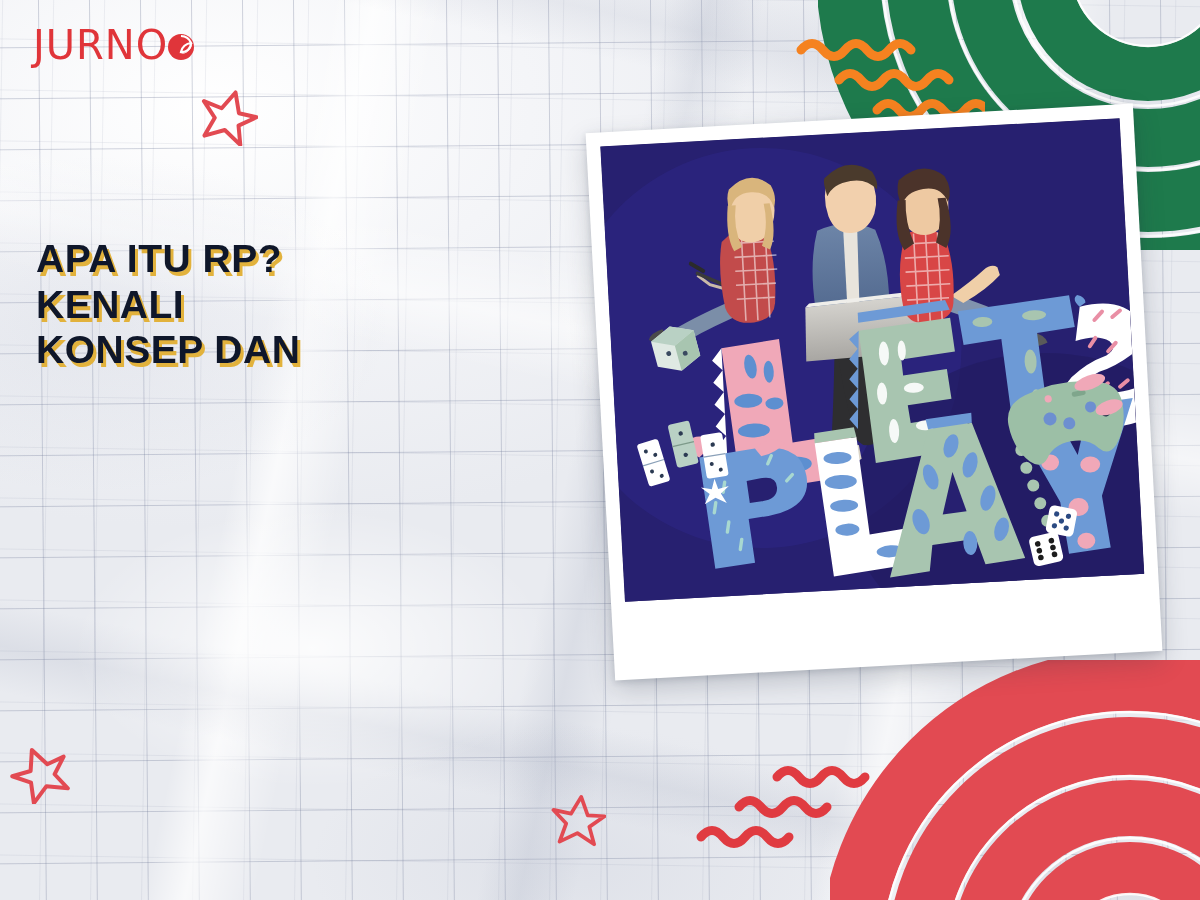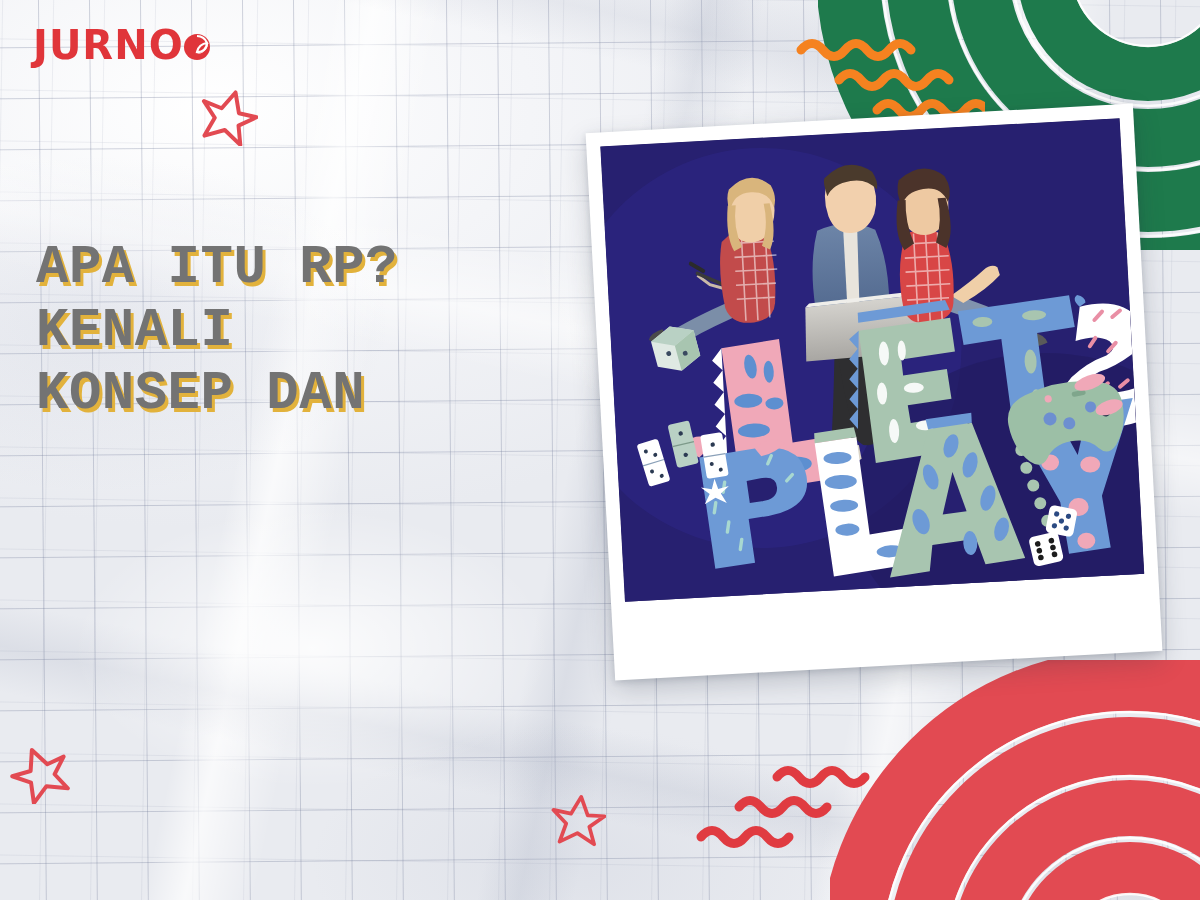--- a/index.html
+++ b/index.html
@@ -64,32 +64,32 @@
   .star-a{left:196px;top:84px;}
   .star-b{left:8px;top:742px;}
   .star-c{left:548px;top:790px;}
 
   
   .logo{
     position:absolute;left:33px;top:25px;
     display:flex;align-items:center;gap:2px;
   }
   .logo-word{
-    font-size:40px;font-weight:700;letter-spacing:1px;
+    font-size:40px;font-weight:400;letter-spacing:1px;
     color:#e0353a;line-height:1;
     font-family:"DejaVu Sans","Liberation Sans",sans-serif;
   }
 
   
   .headline{
     position:absolute;left:36px;top:236px;width:590px;
-    font-family:Liberation Mono, monospace;
-    font-weight:800;font-size:54px;line-height:1.17;
+    font-family:Liberation Sans, sans-serif;
+    font-weight:800;font-size:39px;line-height:1.17;
     letter-spacing:.5px;
-    color:#737373;
+    color:#0f172a;
     text-shadow:3px 4px 0 #e2b23c;
     text-transform:uppercase;
   }
   .headline .ln{display:block;white-space:nowrap;}
 
   
   .polaroid{
     position:absolute;left:600px;top:118px;width:548px;height:548px;
     background:#ffffff;
     transform:rotate(-3.1deg);

